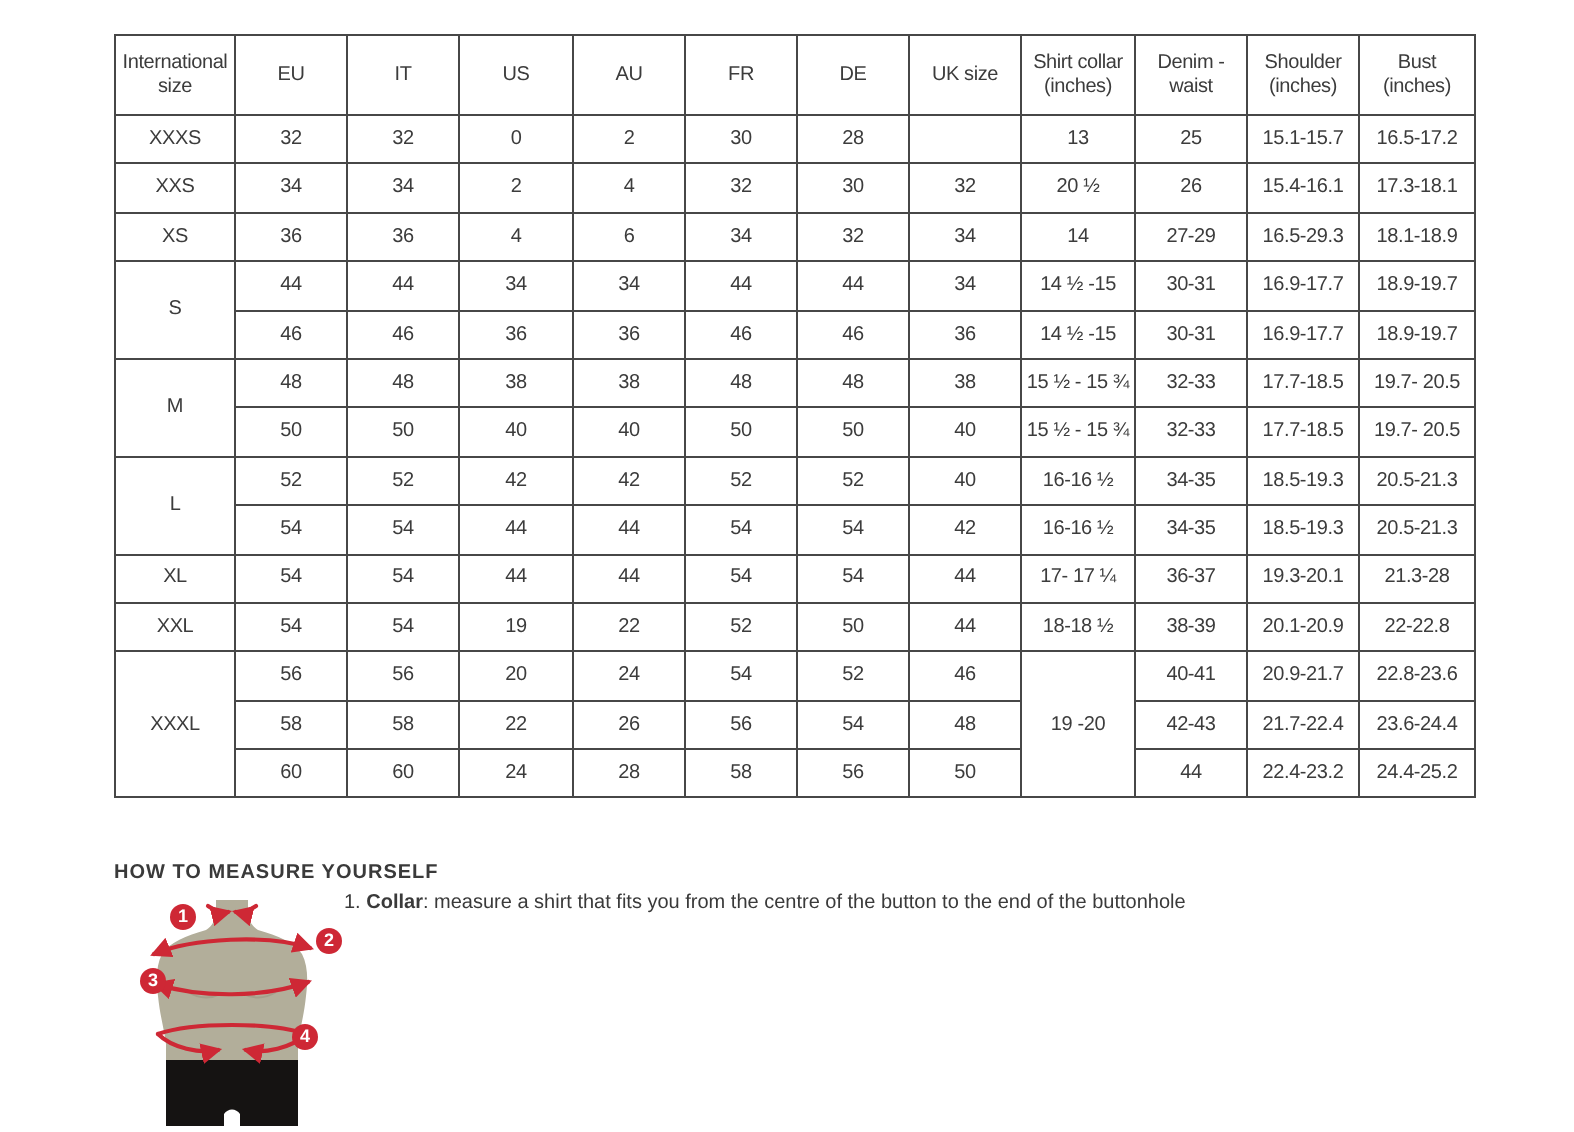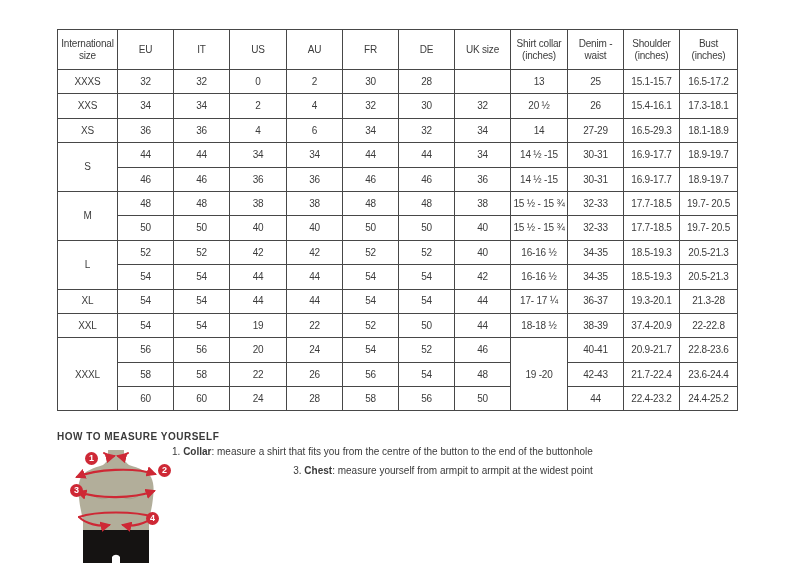--- a/index.html
+++ b/index.html
@@ -4,21 +4,21 @@
 <style>
   html,body{margin:0;padding:0;}
   body{
     width:787px;height:566px;position:relative;overflow:hidden;
     background:#ffffff;color:#3c3c3c;
     font-family:"Liberation Sans", sans-serif;
   }
   
   table.size-table{
     position:absolute;left:57px;top:17px;
-    border-collapse:collapse;table-layout:fixed;width:681px;margin-top:12px;
+    border-collapse:collapse;table-layout:fixed;width:681px;
   }
   .size-table th,.size-table td{
     border:1px solid #474747;
     text-align:center;vertical-align:middle;
     font-size:10px;font-weight:normal;
     letter-spacing:-0.2px;line-height:1.15;
     padding:0 1px;color:#3c3c3c;background:#fff;
     overflow:hidden;white-space:normal;
   }
   .size-table thead th{height:39px;}
@@ -221,21 +221,21 @@
         <td rowspan="1">XXL</td>
         <td>54</td>
         <td>54</td>
         <td>19</td>
         <td>22</td>
         <td>52</td>
         <td>50</td>
         <td>44</td>
         <td>18-18 ½</td>
         <td>38-39</td>
-        <td>37.4-20.9</td>
+        <td>20.1-20.9</td>
         <td>22-22.8</td>
       </tr>
       <tr>
         <td rowspan="3">XXXL</td>
         <td>56</td>
         <td>56</td>
         <td>20</td>
         <td>24</td>
         <td>54</td>
         <td>52</td>
@@ -301,14 +301,13 @@
   </svg>
 </div>
 
 <div class="badge badge-1">1</div>
 <div class="badge badge-2">2</div>
 <div class="badge badge-3">3</div>
 <div class="badge badge-4">4</div>
 
 <div class="measure-steps">
     <div class="step"><span>1. </span><b>Collar</b><span>: measure a shirt that fits you from the centre of the button to the end of the buttonhole</span></div>
-    <div class="step"><span>3. </span><b>Chest</b><span>: measure yourself from armpit to armpit at the widest point</span></div>
   </div>
 
 </body></html>

